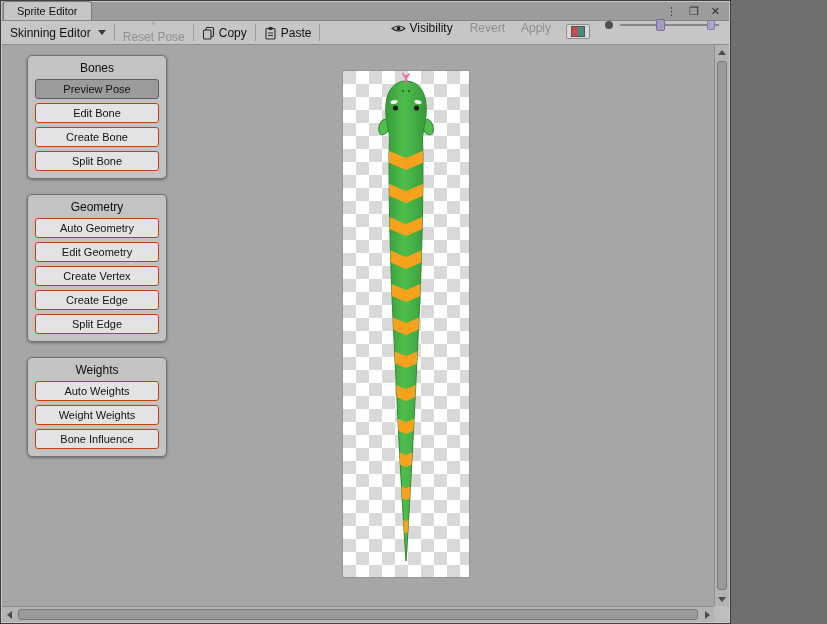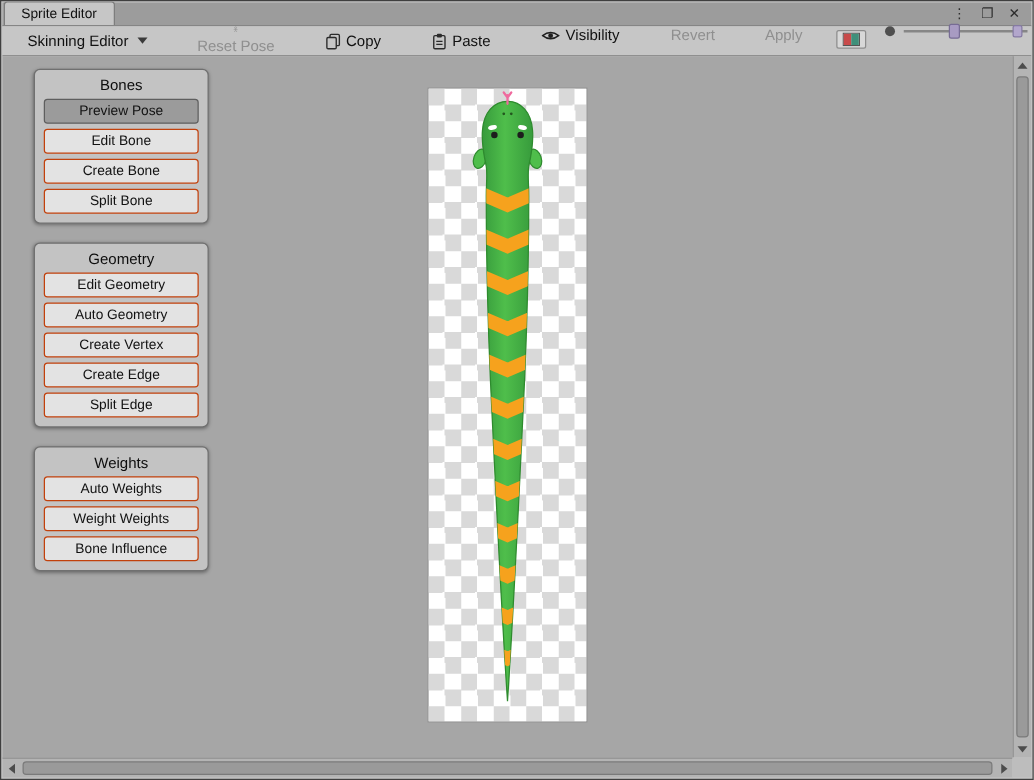--- a/index.html
+++ b/index.html
@@ -1,18 +1,18 @@
 <!DOCTYPE html>
 <html><head>
 <meta charset="utf-8">
 <style>
   * { box-sizing: border-box; }
   body { margin: 0; background: #6f6f6f; font-family: "Liberation Sans", sans-serif; }
   #window {
-    position: relative; width: 827px; height: 624px;
+    position: relative; width: 731px; height: 624px;
     background: #c6c6c6; border: 1px solid #3f3f3f;
     overflow: hidden; font-size: 12px; color: #111; user-select: none;
   }
   
   .tabstrip {
     position: absolute; top: 1px; left: 1px; right: 1px; height: 19px;
     background: #9c9c9c; border-bottom: 1px solid #858585;
     display: flex; align-items: flex-end;
   }
   .tab {
@@ -22,21 +22,21 @@
     font-size: 11px; color: #0f0f0f;
   }
   .win-controls { margin-left: auto; display: flex; align-items: center; gap: 12px; padding-right: 9px; height: 100%; }
   .win-icon { color: #2c2c2c; font-size: 11px; line-height: 1; }
   
   .toolbar {
     position: absolute; top: 20px; left: 1px; right: 1px; height: 24px;
     background: #c6c6c6; border-bottom: 1px solid #8f8f8f;
     display: flex; align-items: stretch; font-size: 12px;
   }
-  .tb-item { display: flex; align-items: center; gap: 4px; padding: 0 20px; white-space: nowrap; }
+  .tb-item { display: flex; align-items: center; gap: 4px; padding: 0 8px; white-space: nowrap; }
   .tb-sep { width: 1px; background: #9d9d9d; margin: 3px 0; }
   .disabled { color: #8f8f8f; flex-direction: column; }
   .tri-down { width: 0; height: 0; border-left: 4px solid transparent; border-right: 4px solid transparent; border-top: 5px solid #3a3a3a; margin-left: 3px; }
   .tb-right { margin-left: auto; display: flex; align-items: flex-start; }
   .tb-minibtn { display: flex; align-items: center; margin: 3px 6px; padding: 1px 4px; background: #d8d8d8; border: 1px solid #8d8d8d; border-radius: 2px; }
   .zoom-area { display: flex; align-items: center; padding: 0 10px 0 8px; width: 132px; }
   .zoom-dot { width: 8px; height: 8px; border-radius: 50%; background: #4f4f4f; flex: 0 0 auto; }
   .zoom-track { flex: 1; height: 2px; background: #868686; position: relative; margin-left: 7px; }
   .zoom-thumb { position: absolute; left: 36%; top: -5px; width: 9px; height: 12px; background: #a89bc2; border: 1px solid #776c94; border-radius: 2px; }
   .zoom-mark { position: absolute; right: 4px; top: -4px; width: 8px; height: 10px; background: #b2a6cc; border: 1px solid #857aa3; border-radius: 2px; }
@@ -165,22 +165,22 @@
     <div class="panel" style="top:10px">
       <div class="panel-title">Bones</div>
       <button class="panel-btn selected">Preview Pose</button>
       <button class="panel-btn">Edit Bone</button>
       <button class="panel-btn">Create Bone</button>
       <button class="panel-btn">Split Bone</button>
     </div>
 
     <div class="panel" style="top:149px">
       <div class="panel-title">Geometry</div>
+      <button class="panel-btn">Auto Geometry</button>
       <button class="panel-btn">Edit Geometry</button>
-      <button class="panel-btn">Auto Geometry</button>
       <button class="panel-btn">Create Vertex</button>
       <button class="panel-btn">Create Edge</button>
       <button class="panel-btn">Split Edge</button>
     </div>
 
     <div class="panel" style="top:312px">
       <div class="panel-title">Weights</div>
       <button class="panel-btn">Auto Weights</button>
       <button class="panel-btn">Weight Weights</button>
       <button class="panel-btn">Bone Influence</button>

